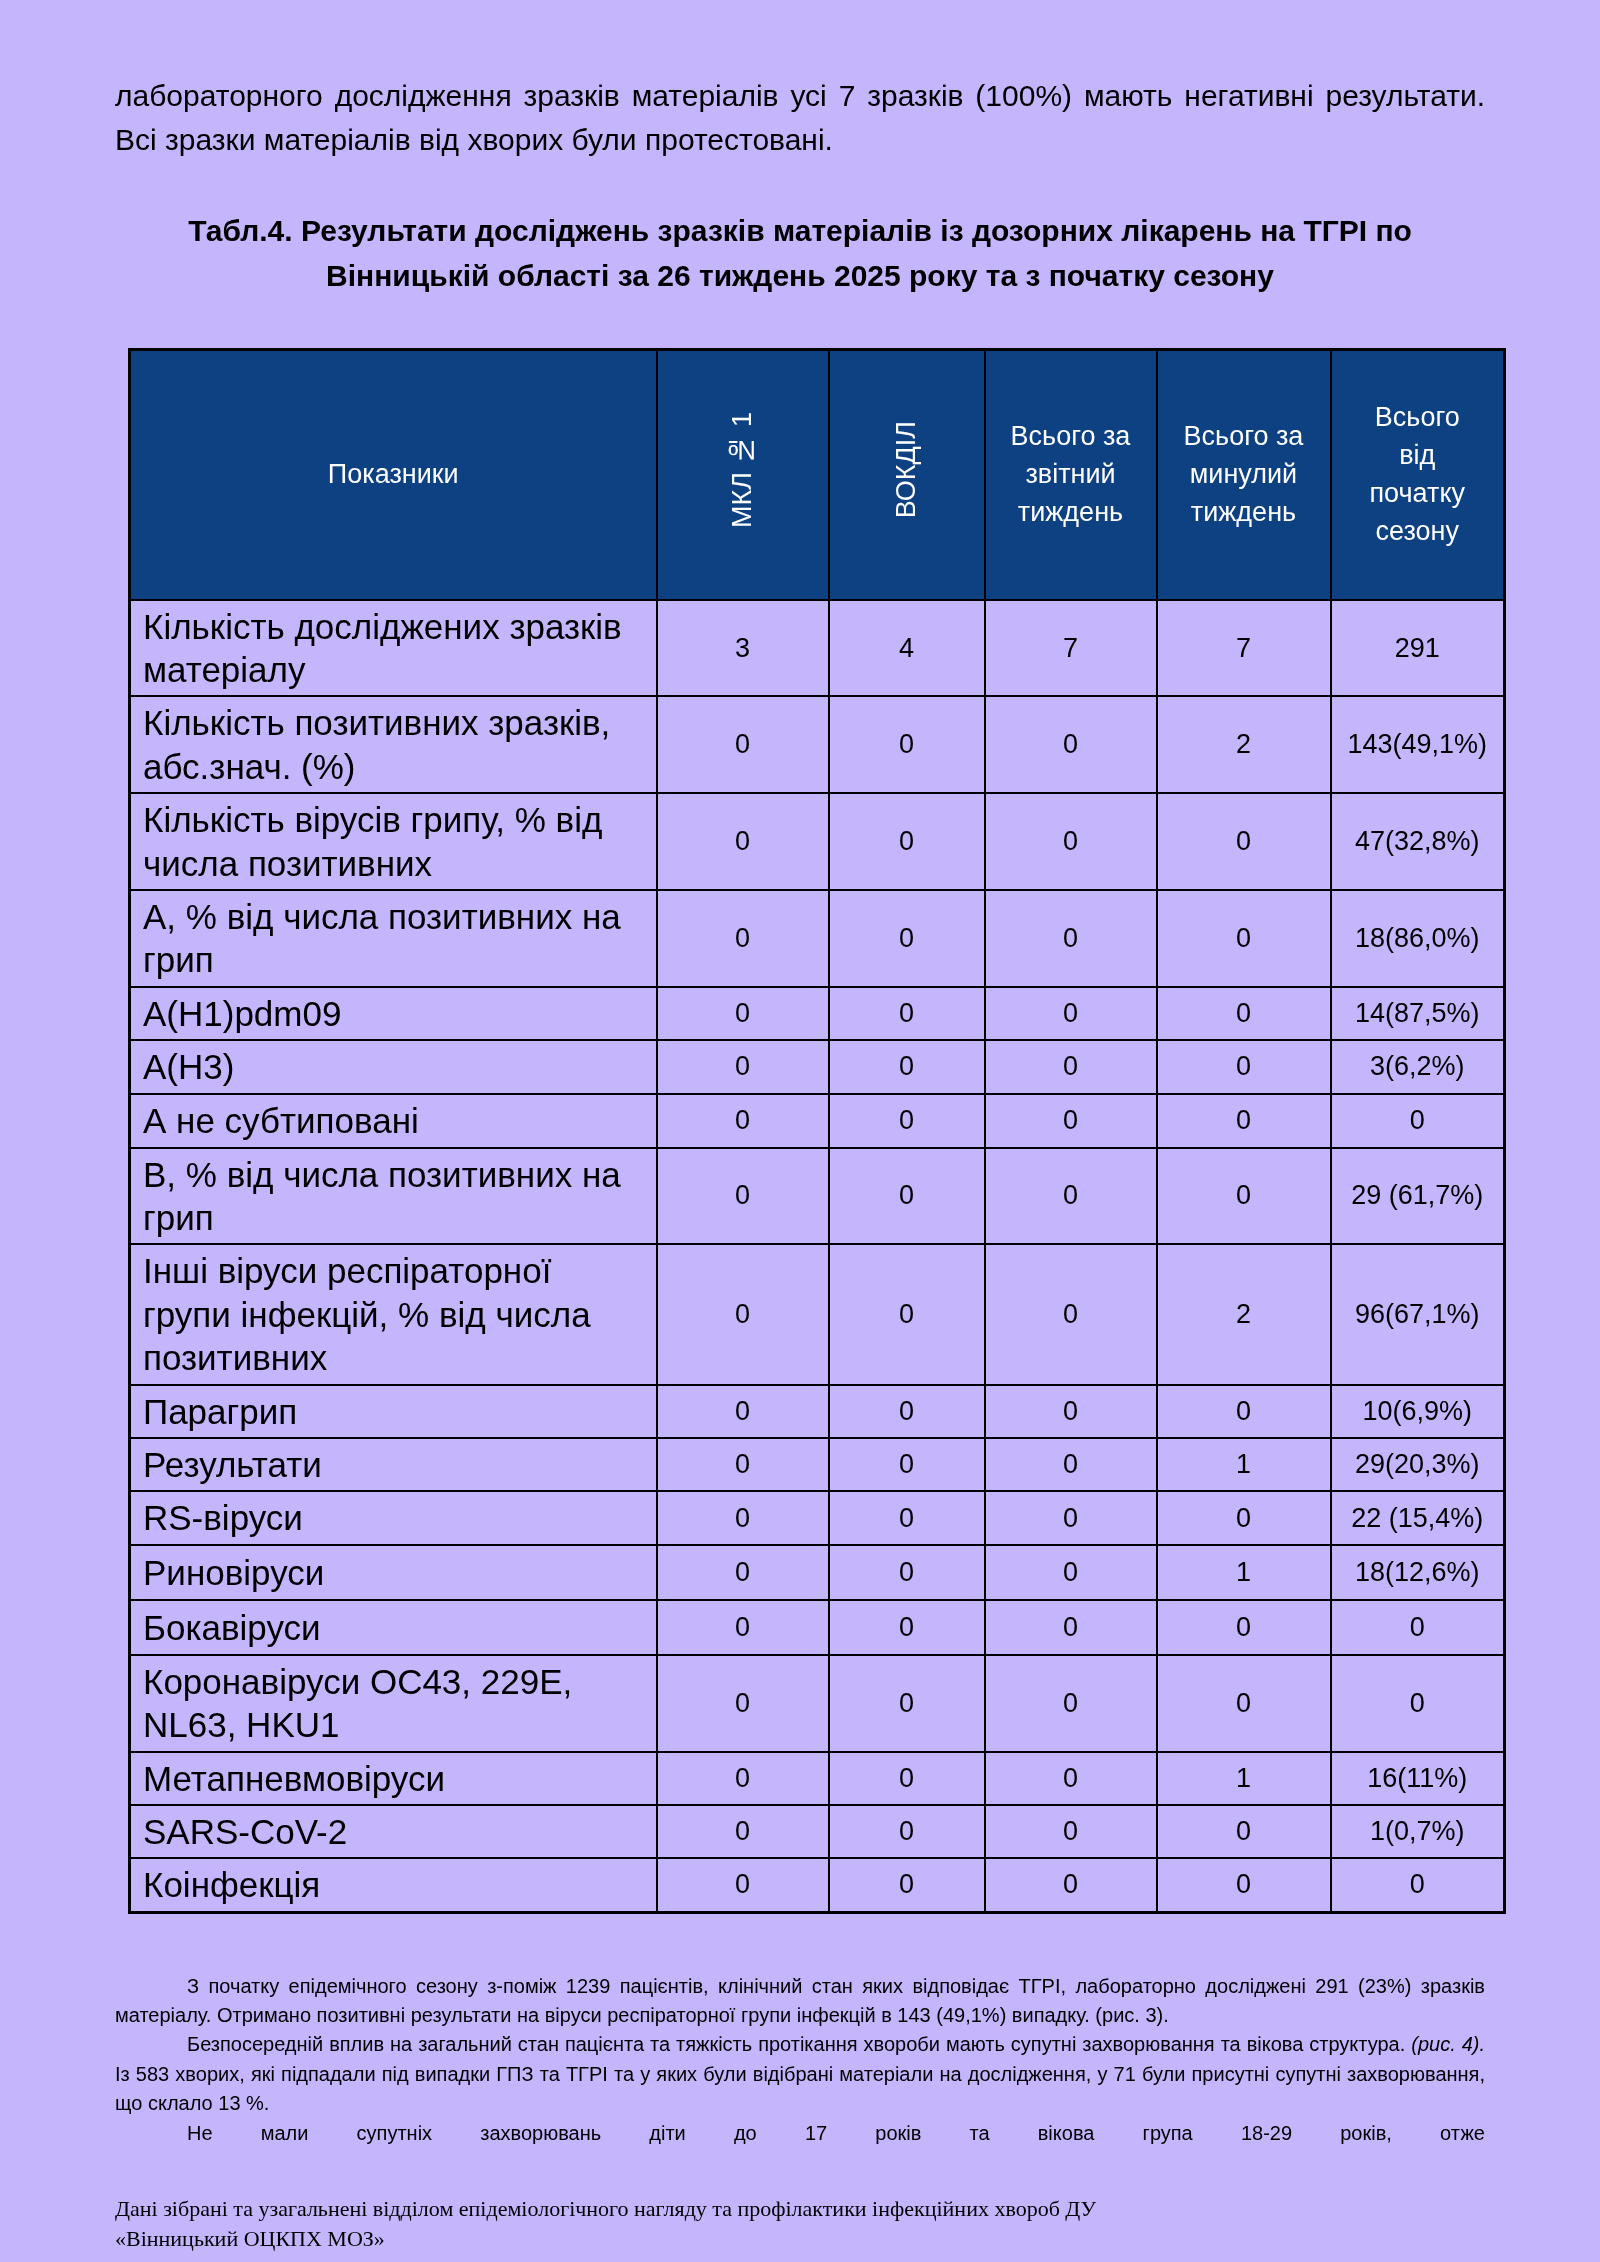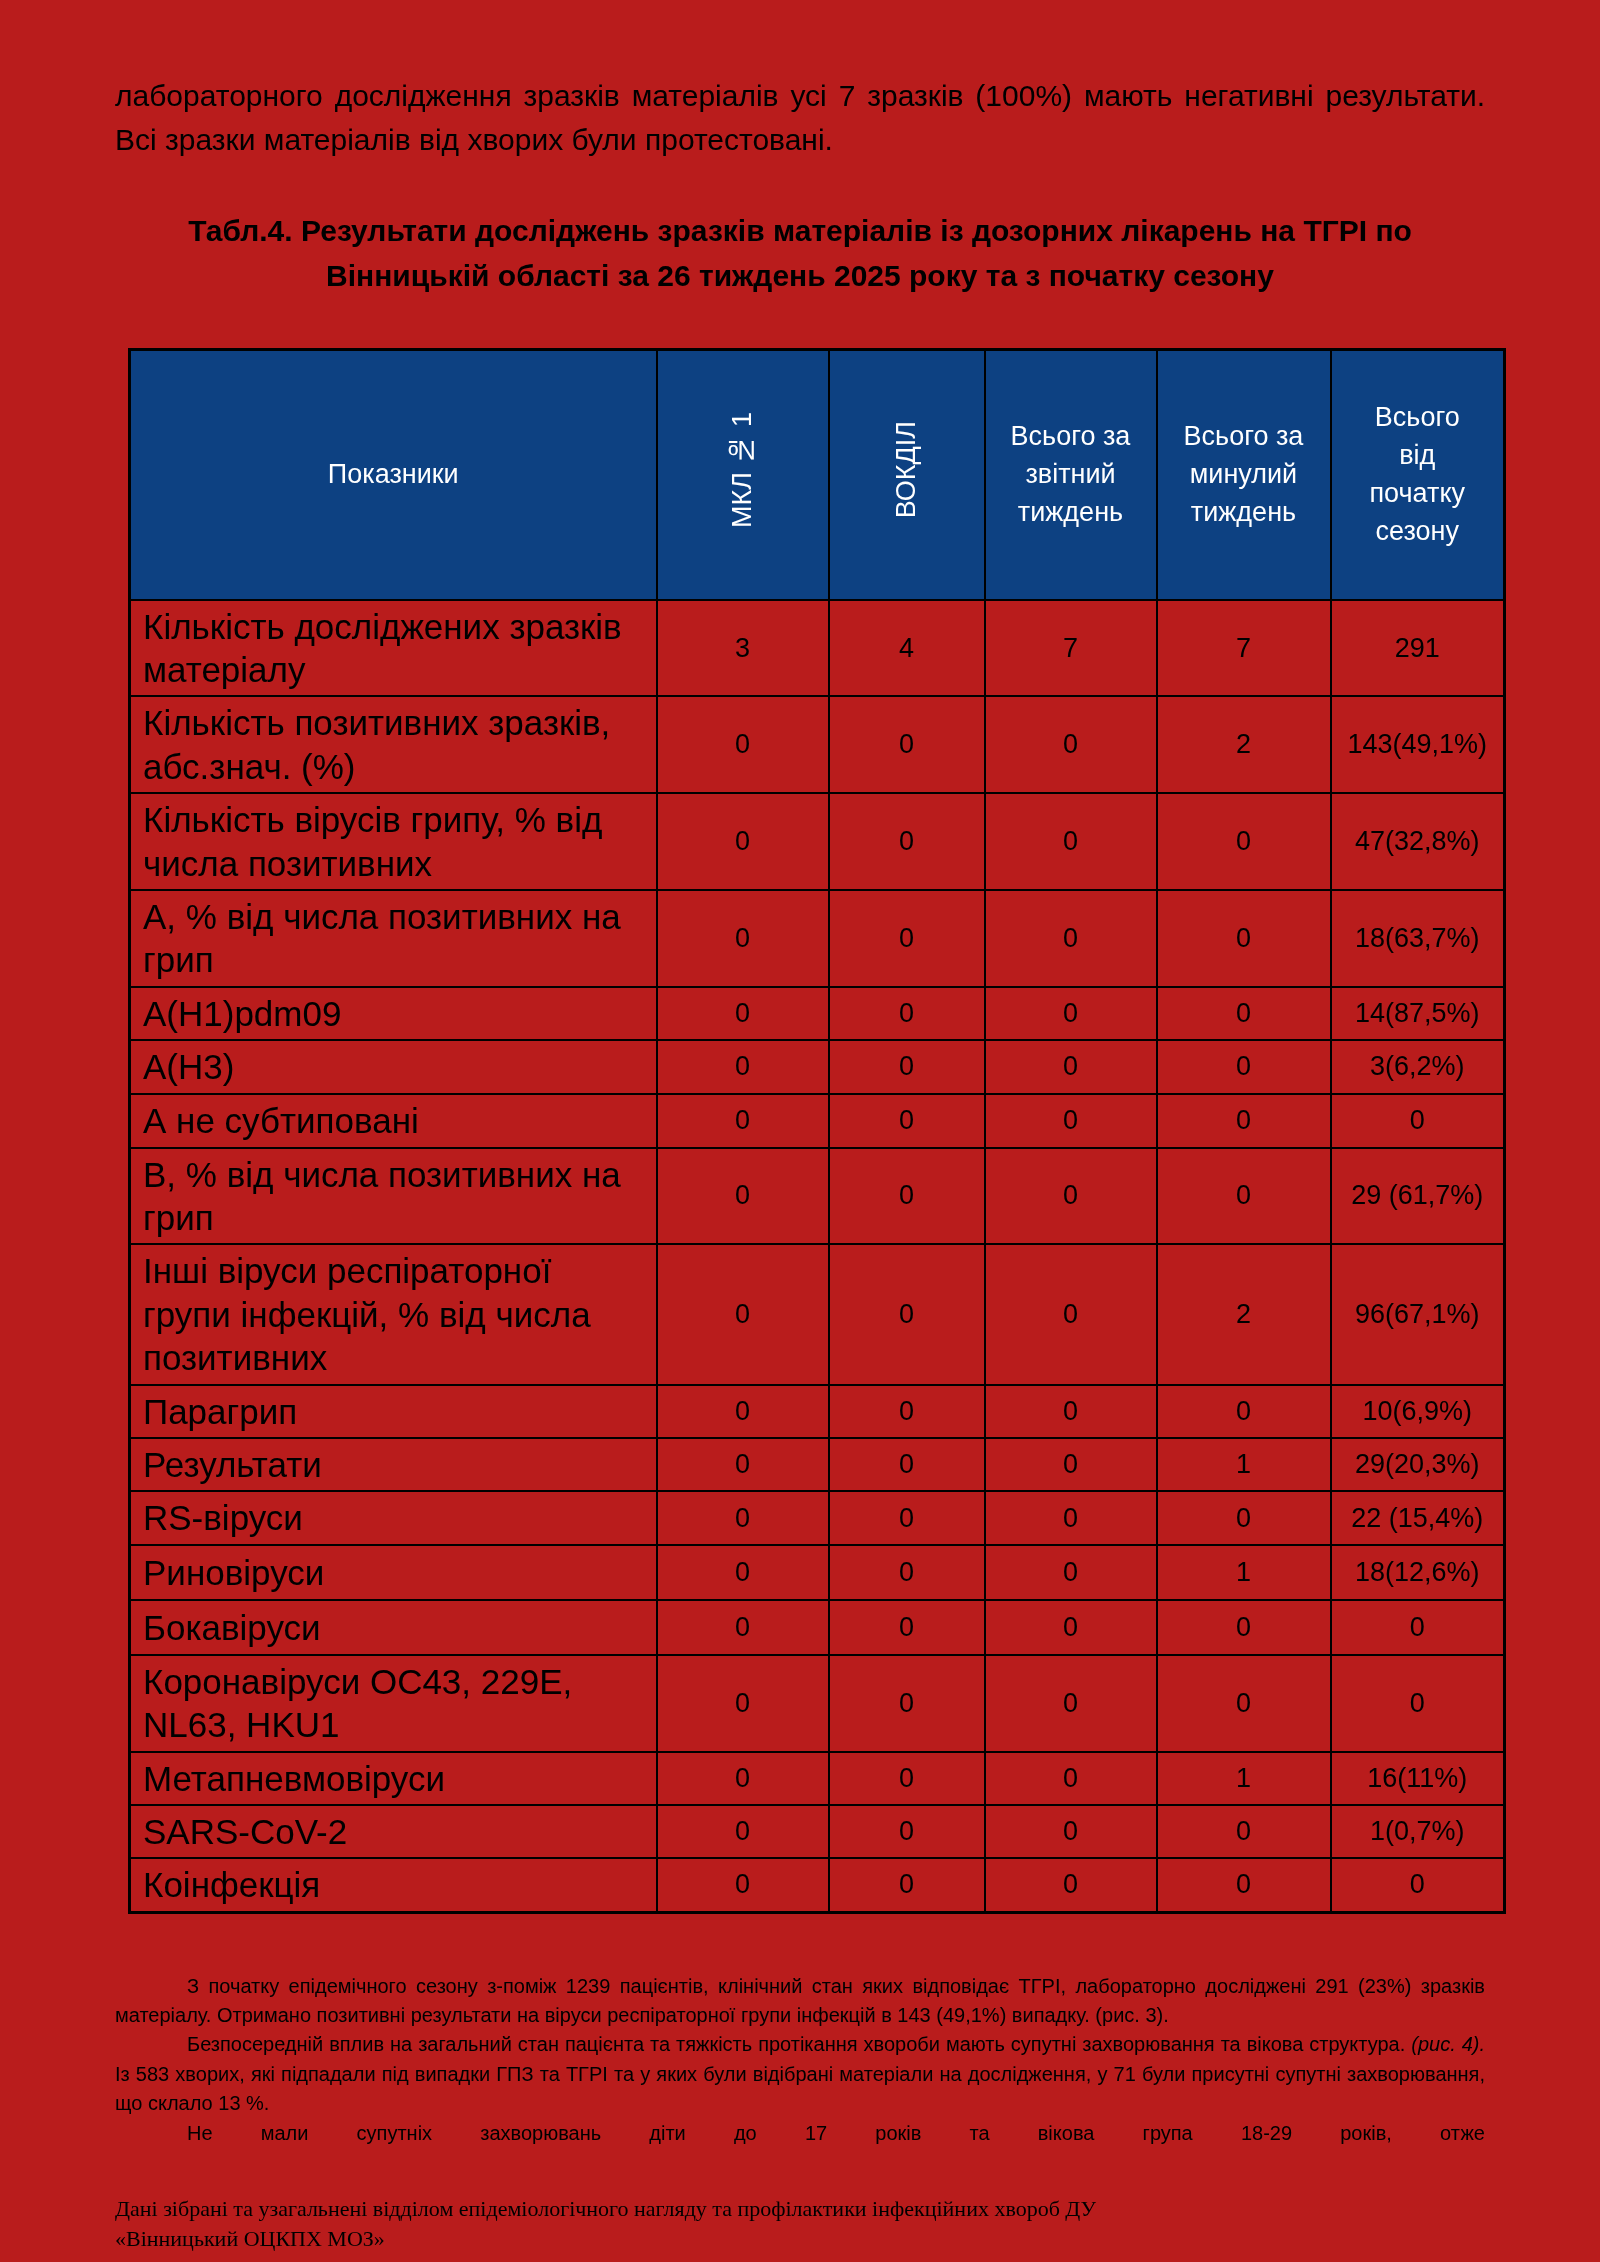--- a/index.html
+++ b/index.html
@@ -2,21 +2,21 @@
 <html lang="uk" style="--header-bg: #0d4182; --header-text: #ffffff;"><head>
 <meta charset="utf-8">
 <style>
   html,body { margin:0; padding:0; background:#ffffff; }
   .page {
     position:relative;
     width:1600px;
     height:2262px;
     box-sizing:border-box;
     padding:56px 115px 0 115px;
-    background:#b91c1c;
+    background:#c4b5fd;
     font-family:"Liberation Sans","DejaVu Sans",sans-serif;
     color:#000000;
     overflow:hidden;
   }
   .intro {
     font-size:30px;
     line-height:1.47;
     text-align:justify;
     margin:18px 0 0 0;
   }
@@ -151,21 +151,21 @@
           <td>0</td>
           <td>0</td>
           <td>47(32,8%)</td>
         </tr>
         <tr>
           <th>А, % від числа позитивних на грип</th>
           <td>0</td>
           <td>0</td>
           <td>0</td>
           <td>0</td>
-          <td>18(63,7%)</td>
+          <td>18(86,0%)</td>
         </tr>
         <tr>
           <th>A(H1)pdm09</th>
           <td>0</td>
           <td>0</td>
           <td>0</td>
           <td>0</td>
           <td>14(87,5%)</td>
         </tr>
         <tr>

